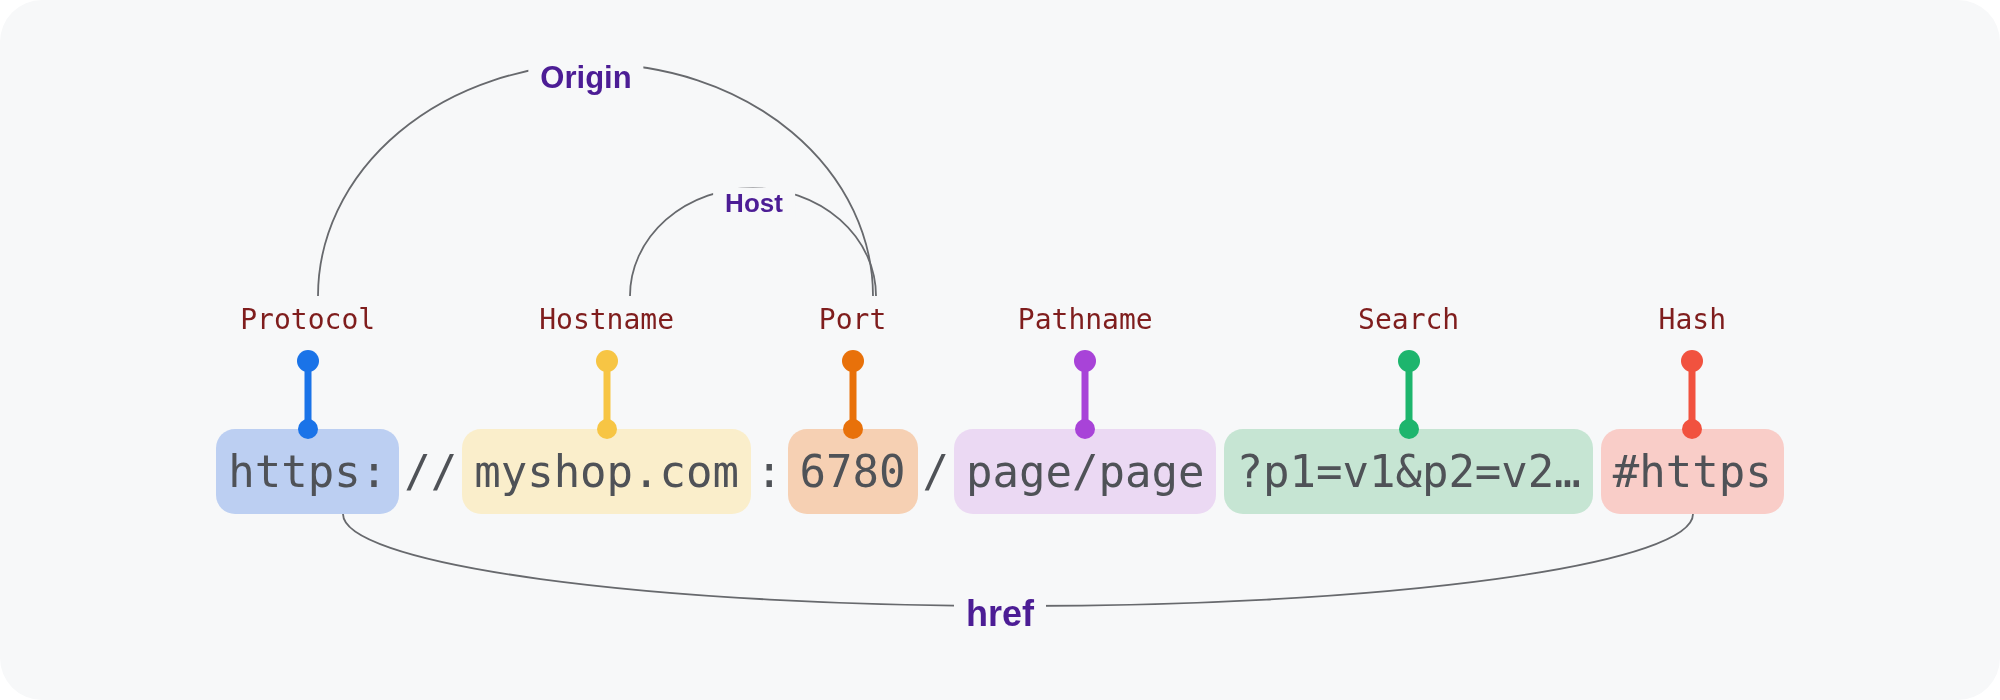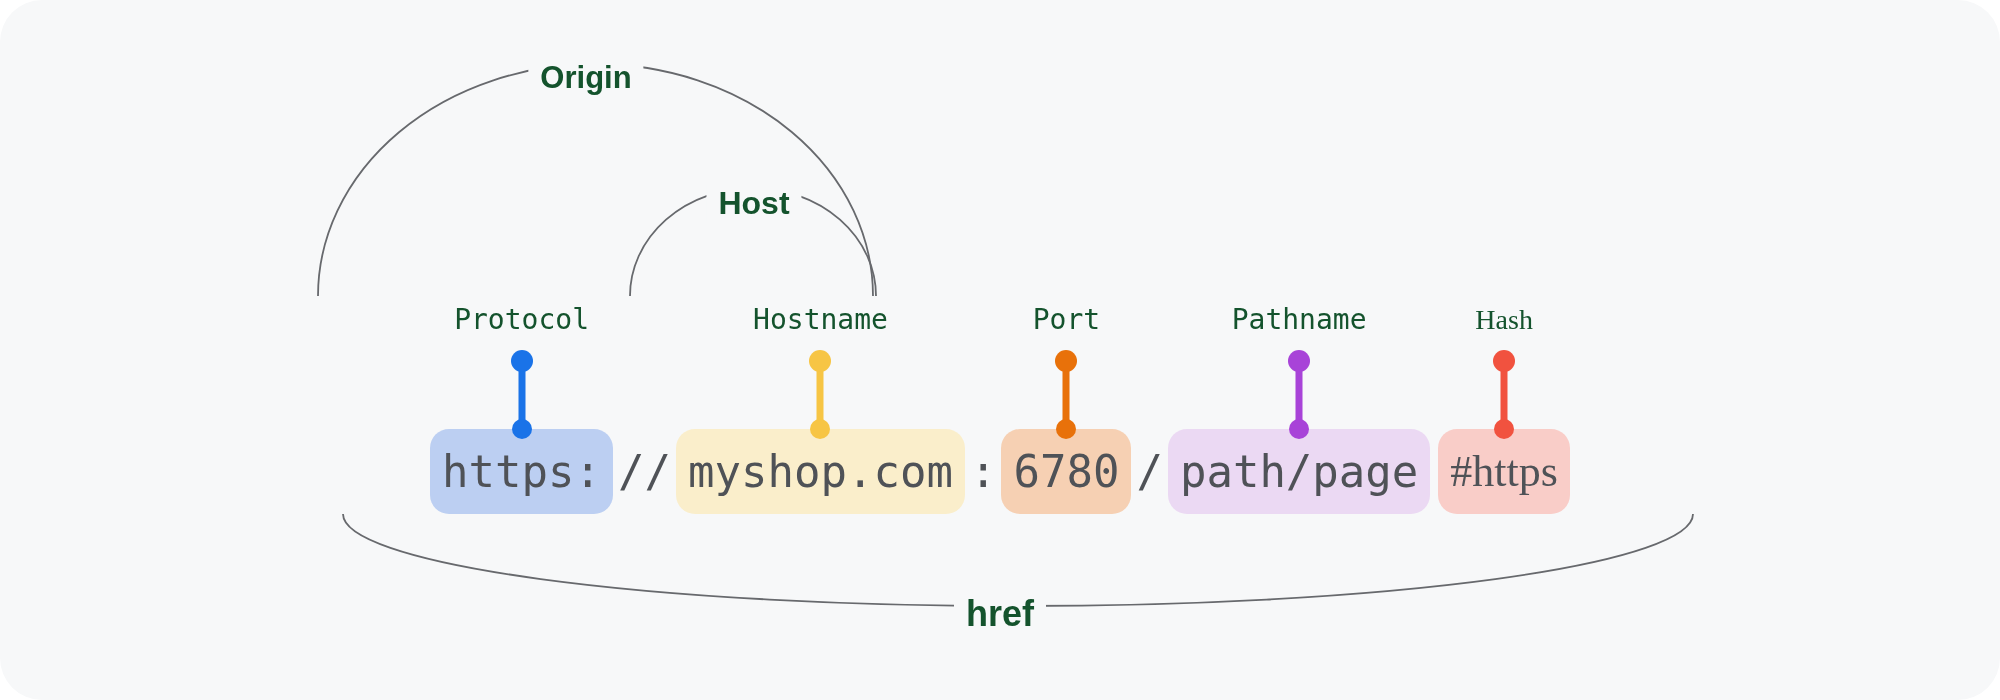--- a/index.html
+++ b/index.html
@@ -13,25 +13,25 @@
   }
   .arcs { position:absolute; left:0; top:0; width:2000px; height:700px; }
   .arcs path { fill:none; stroke:#67696d; stroke-width:1.8; }
 
   .arc-label {
     position:absolute;
     transform:translate(-50%,-50%);
     background:#f7f8f9;
     padding:0 12px;
     font-weight:700;
-    color:#14532d;
+    color:#4c1d95;
     white-space:nowrap;
   }
   .arc-label.origin { left:586px; top:78px;  font-size:31px; }
-  .arc-label.host   { left:754px; top:203px; font-size:32px; }
+  .arc-label.host   { left:754px; top:203px; font-size:26px; }
   .arc-label.href   { left:1000px; top:614px; font-size:36px; }
 
   .url-row {
     position:absolute;
     left:0; top:429px; width:100%; height:85px;
     display:flex;
     justify-content:center;
     align-items:stretch;
     font-family:"DejaVu Sans Mono", monospace;
     font-size:44px;
@@ -41,21 +41,21 @@
   .seg.box { border-radius:19px; padding:0 12px; margin:0 4px; }
   .seg.plain { padding:0 1px; }
   .seg-text { white-space:pre; }
 
   .part-label {
     position:absolute;
     top:-126px; left:50%;
     transform:translateX(-50%);
     font-size:28px;
     font-weight:500;
-    color:#14532d;
+    color:#7f1d1d;
     white-space:nowrap;
     line-height:34px;
   }
 
   .pin {
     position:absolute;
     left:50%; top:-79px;
     transform:translateX(-50%);
     width:22px; height:89px;
   }
@@ -136,25 +136,34 @@
       <span class="seg-text">/</span>
     </div>
 
     <div class="seg box" style="background-color: rgb(235, 217, 243);">
       <div class="part-label">Pathname</div>
       <div class="pin" style="color: rgb(168, 67, 216);">
         <div class="stem"></div>
         <div class="dot-top"></div>
         <div class="dot-bottom"></div>
       </div>
-      <span class="seg-text">path/page</span>
+      <span class="seg-text">page/page</span>
     </div>
 
+    <div class="seg box" style="background-color: rgb(198, 229, 211);">
+      <div class="part-label">Search</div>
+      <div class="pin" style="color: rgb(29, 181, 109);">
+        <div class="stem"></div>
+        <div class="dot-top"></div>
+        <div class="dot-bottom"></div>
+      </div>
+      <span class="seg-text">?p1=v1&amp;p2=v2…</span>
+    </div>
 
-    <div class="seg box" style="background-color: rgb(249, 205, 200); font-family: Liberation Serif, serif;">
+    <div class="seg box" style="background-color: rgb(249, 205, 200);">
       <div class="part-label">Hash</div>
       <div class="pin" style="color: rgb(241, 82, 63);">
         <div class="stem"></div>
         <div class="dot-top"></div>
         <div class="dot-bottom"></div>
       </div>
       <span class="seg-text">#https</span>
     </div>
 
   </div>

